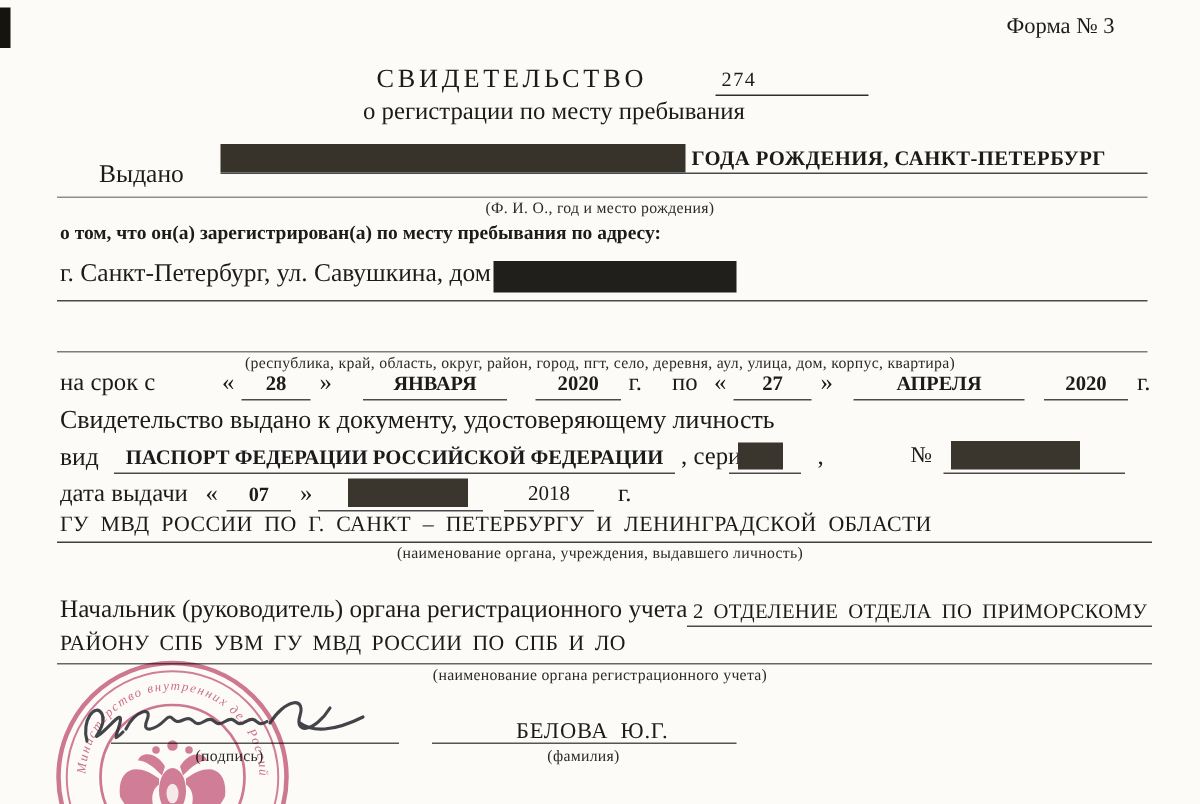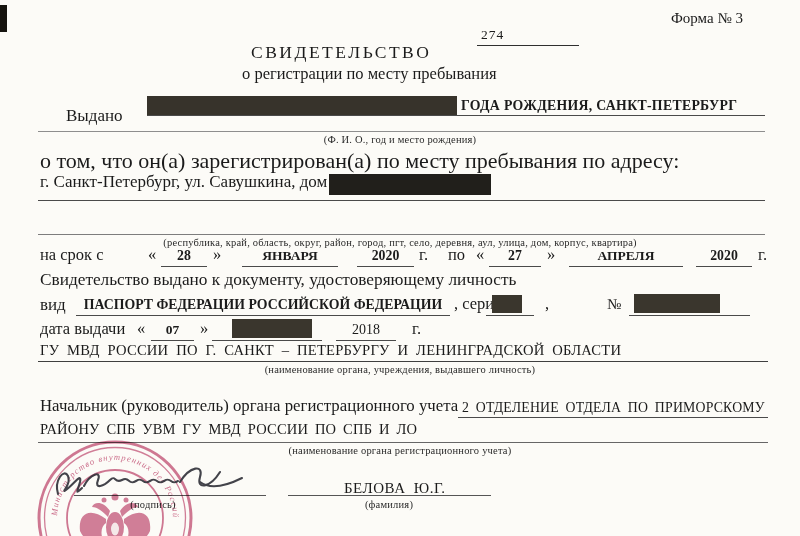--- a/index.html
+++ b/index.html
@@ -28,32 +28,32 @@
 </style>
 </head>
 <body>
 
 <div class="doc">
 
   <div style="position:absolute;left:0;top:5px;width:7px;height:27px;background:#16140f;"></div>
 
   <div class="t" style="left:671px;top:10px;font-size:15px;">Форма № 3</div>
   <div class="t" style="left:251px;top:42px;font-size:17.5px;letter-spacing:2.5px;">СВИДЕТЕЛЬСТВО</div>
-  <div class="cell" style="left:477px;top:25px;width:98px;text-align:left;padding-left:4px;font-weight:normal;font-size:13.5px;letter-spacing:1px;border-bottom-color:#2f2f2f;">274</div>
+  <div class="cell" style="left:477px;top:43px;width:98px;text-align:left;padding-left:4px;font-weight:normal;font-size:13.5px;letter-spacing:1px;border-bottom-color:#2f2f2f;">274</div>
   <div class="t" style="left:242px;top:65px;font-size:16.5px;">о регистрации по месту пребывания</div>
 
   <div class="t" style="left:66px;top:94px;font-size:17px;margin-top:12px;">Выдано</div>
   <div class="bar" style="left:147px;top:96px;width:310px;height:19px;background:#37332b;"></div>
   <div class="t b" style="left:461px;top:98px;font-size:13.8px;letter-spacing:.3px;">ГОДА РОЖДЕНИЯ, САНКТ-ПЕТЕРБУРГ</div>
   <div class="rule dark" style="left:147px;top:115px;width:618px;"></div>
 
   <div class="rule" style="left:38px;top:131px;width:727px;"></div>
   <div class="cap wide" style="top:134px;">(Ф. И. О., год и место рождения)</div>
 
-  <div class="t" style="left:40px;top:148px;font-size:22px;">о том, что он(а) зарегистрирован(а) по месту пребывания по адресу:</div>
+  <div class="t" style="left:40px;top:148px;font-size:13px;font-weight:bold;">о том, что он(а) зарегистрирован(а) по месту пребывания по адресу:</div>
   <div class="t" style="left:40px;top:172px;font-size:17px;">г. Санкт-Петербург, ул. Савушкина, дом</div>
   <div class="bar" style="left:329px;top:174px;width:162px;height:21px;background:#211f1b;"></div>
   <div class="rule dark" style="left:38px;top:200px;width:727px;"></div>
 
   <div class="rule" style="left:38px;top:234px;width:727px;border-bottom-color:#7d7d7d;"></div>
   <div class="cap wide" style="top:237px;">(республика, край, область, округ, район, город, пгт, село, деревня, аул, улица, дом, корпус, квартира)</div>
 
   <div class="t" style="left:40px;top:246px;font-size:16.5px;">на срок с</div>
   <div class="t" style="left:148px;top:246px;font-size:16.5px;">«</div>
   <div class="cell" style="left:161px;top:246px;width:46px;">28</div>

